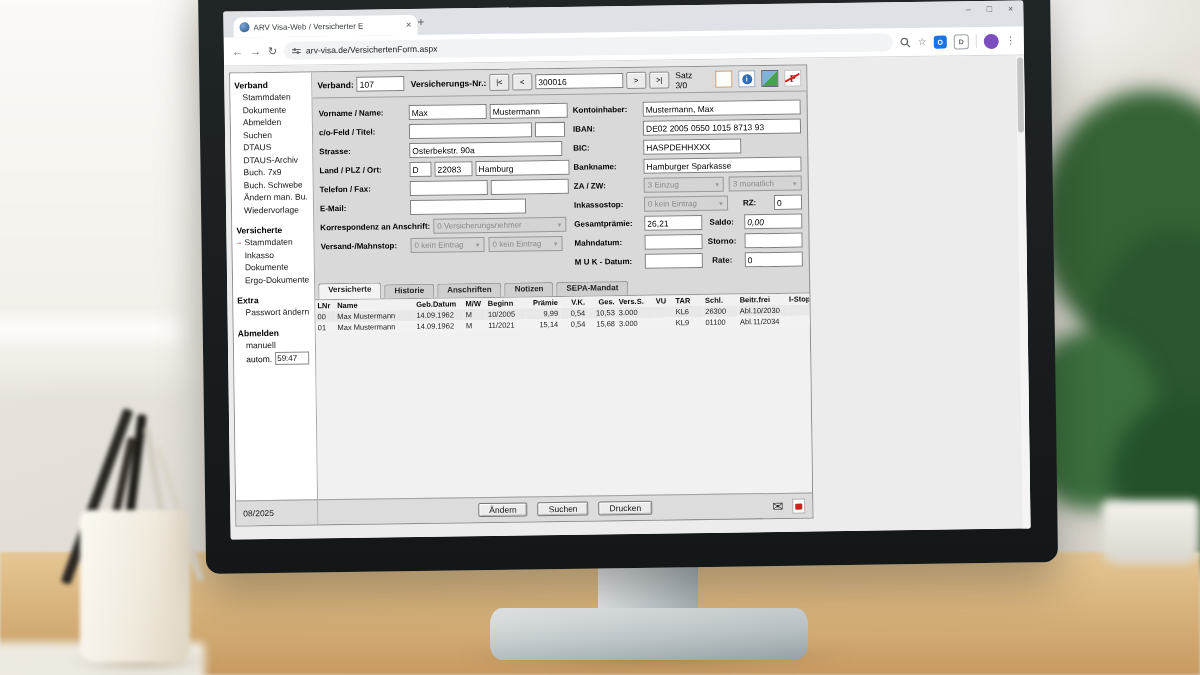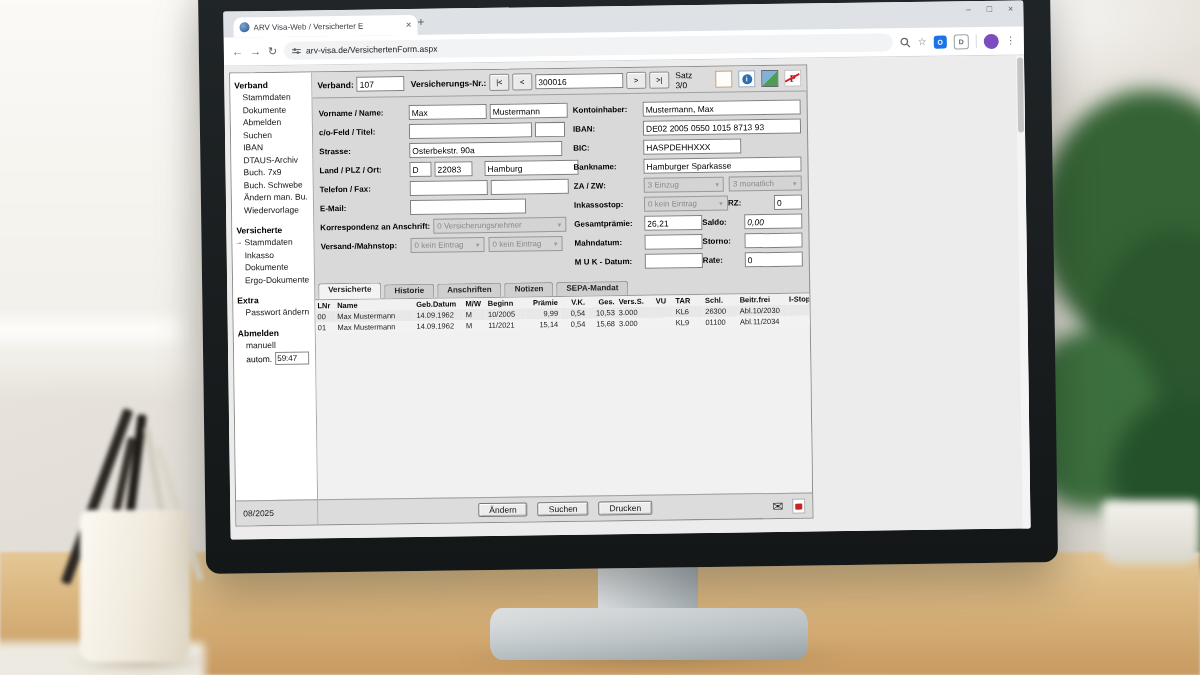--- a/index.html
+++ b/index.html
@@ -95,21 +95,21 @@
   .ic-flag{background:#fff;border:1px solid #bbb;display:flex;align-items:center;justify-content:center;}
   .ic-flag .p{color:#8a1111;font-weight:bold;font-size:10px;font-family:"Liberation Serif",serif;}
   .ic-flag::after{content:"";position:absolute;left:-1px;top:6px;width:16px;height:2px;background:#d22;transform:rotate(-28deg);}
   .formarea{padding:6px 6px 2px;display:flex;gap:8px;flex:none;}
   .fcol-l{width:246px;flex:none;}
   .fcol-r{flex:1;min-width:0;}
   .frow{display:flex;align-items:center;height:19px;}
   .flab{font-weight:bold;font-size:8px;flex:none;white-space:nowrap;}
   .fcol-l .flab{width:90px;}
   .fcol-r .flab{width:70px;}
-  .rlab{font-weight:bold;font-size:8px;text-align:left;flex:1;padding-right:3px;white-space:nowrap;}
+  .rlab{font-weight:bold;font-size:8px;text-align:center;flex:1;padding-right:3px;white-space:nowrap;}
   .sel{background:#d4d4d4;border:1px solid #9a9a9a;color:#8b8b8b;font-size:8px;height:13px;
     display:flex;align-items:center;justify-content:space-between;padding:0 3px;white-space:nowrap;}
   .sel .ar{font-size:6px;color:#9a9a9a;margin-left:4px;}
   .tabsrow{display:flex;align-items:flex-end;padding-left:3px;height:17px;border-bottom:1px solid #9a9a9a;margin-top:5px;flex:none;}
   .ttab{font-size:8px;font-weight:bold;background:#cfcfcf;border:1px solid #9a9a9a;border-bottom:none;
     border-radius:3px 3px 0 0;padding:1px 9px 0;margin-right:3px;color:#222;height:12px;cursor:pointer;white-space:nowrap;}
   .ttab.active{background:#f3f3f3;height:14px;}
   .tblwrap{flex:1;background:#f1f1f1;overflow:hidden;}
   table{width:100%;border-collapse:collapse;table-layout:fixed;}
   th{font-size:7.5px;text-align:left;padding:1px 2px;font-weight:bold;color:#0a0a0a;white-space:nowrap;overflow:hidden;}
@@ -199,21 +199,21 @@
         <div class="apppanel">
 
           <div class="sbar">
             <div>
                 <div class="sb-sec">
                   <div class="sb-title">Verband</div>
                   <div class="sb-item">Stammdaten</div>
                   <div class="sb-item">Dokumente</div>
                   <div class="sb-item">Abmelden</div>
                   <div class="sb-item">Suchen</div>
-                  <div class="sb-item">IBAN</div>
+                  <div class="sb-item">DTAUS</div>
                   <div class="sb-item">DTAUS-Archiv</div>
                   <div class="sb-item">Buch. 7x9</div>
                   <div class="sb-item">Buch. Schwebe</div>
                   <div class="sb-item">Ändern man. Bu.</div>
                   <div class="sb-item">Wiedervorlage</div>
                 </div>
                 <div class="sb-sec">
                   <div class="sb-title">Versicherte</div>
                   <div class="sb-item active">Stammdaten</div>
                   <div class="sb-item">Inkasso</div>
@@ -271,21 +271,21 @@
                   <input class="ipt" style="width: 120px; margin-right: 3px;" value="">
                   <input class="ipt" style="width: 24px;" value="">
                 </div>
                 <div class="frow">
                   <span class="flab">Strasse:</span>
                   <input class="ipt" style="width: 147px;" value="Osterbekstr. 90a">
                 </div>
                 <div class="frow">
                   <span class="flab">Land / PLZ / Ort:</span>
                   <input class="ipt" style="width: 16px; margin-right: 3px;" value="D">
-                  <input class="ipt" style="width: 32px; margin-right: 12px;" value="22083">
+                  <input class="ipt" style="width: 32px; margin-right: 3px;" value="22083">
                   <input class="ipt" style="width: 88px;" value="Hamburg">
                 </div>
                 <div class="frow">
                   <span class="flab">Telefon / Fax:</span>
                   <input class="ipt" style="width: 72px; margin-right: 3px;" value="">
                   <input class="ipt" style="width: 72px;" value="">
                 </div>
                 <div class="frow">
                   <span class="flab">E-Mail:</span>
                   <input class="ipt" style="width: 110px;" value="">

